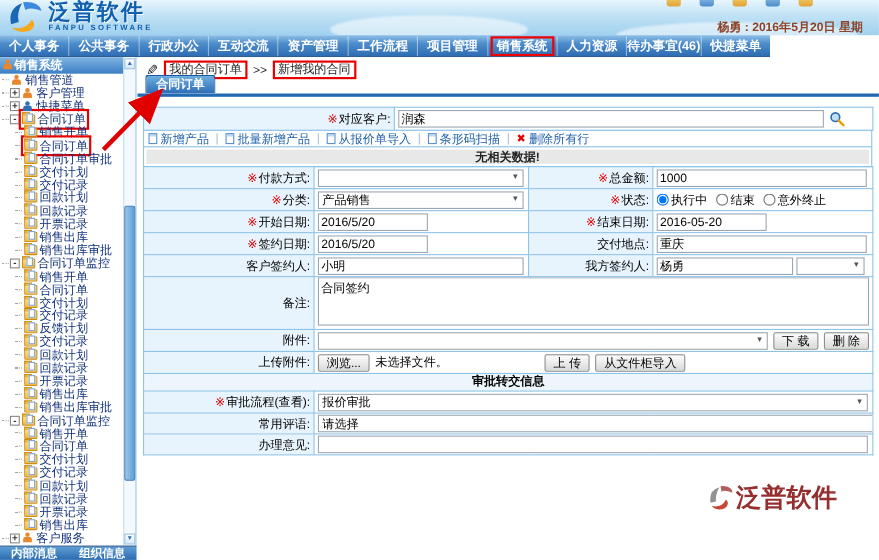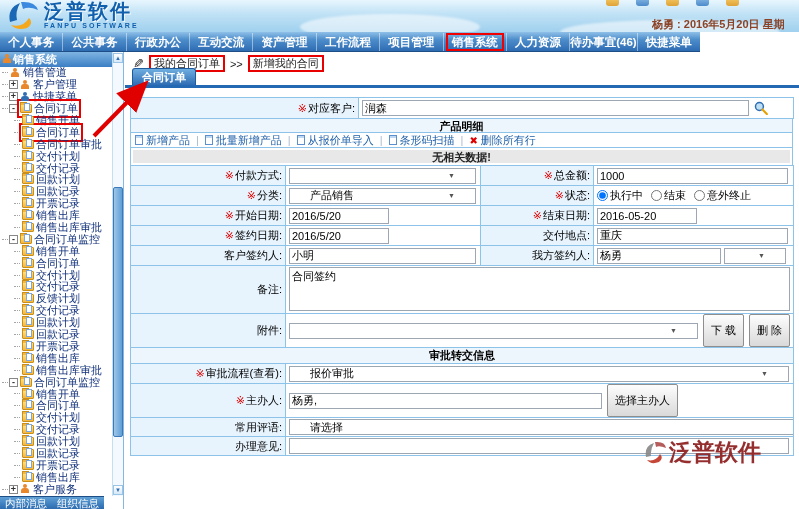--- a/index.html
+++ b/index.html
@@ -48,21 +48,21 @@
   .ficon{flex:0 0 12px;height:9px;background:linear-gradient(180deg,#FFE082,#F4B63F);
          border:1px solid #C98F1B;border-radius:1px;position:relative}
   .ficon::before{content:"";position:absolute;left:-1px;top:-3px;width:5px;height:2px;background:#F4B63F;border:1px solid #C98F1B;border-bottom:none}
   .ficon::after{content:"";position:absolute;right:1px;top:-2px;width:4px;height:6px;background:#fff;border:1px solid #7FA7D8}
   .picon{flex:0 0 11px;height:10px;position:relative}
   .picon::before{content:"";position:absolute;left:3px;top:0;width:4px;height:4px;border-radius:50%;background:#2F6DB3}
   .picon::after{content:"";position:absolute;left:1px;top:4px;width:8px;height:5px;border-radius:3px 3px 0 0;background:#2F6DB3}
   .picon.orange::before{background:#E8872B}
   .picon.orange::after{background:#E8872B}
   .tlabel{font-size:11px}
-  #sbtabs{position:absolute;left:0;bottom:0;width:104px;height:13px;display:flex;color:#fff;font-weight:normal;
+  #sbtabs{position:absolute;left:0;bottom:0;width:124px;height:13px;display:flex;color:#fff;font-weight:bold;
           background:linear-gradient(180deg,#5E9FD6,#2B6AAF);border-top:1px solid #1D4E86}
   #sbtabs span{flex:1;text-align:center;font-size:10.5px;line-height:12px;cursor:pointer}
 
   
   #content{position:absolute;left:125px;top:52px;width:674px;height:457px;background:#fff}
   #crumb{position:absolute;left:8px;top:3px;display:flex;align-items:center;gap:5px;color:#222;font-size:11px}
   #pencil{display:inline-block;transform:scaleX(-1);font-size:13px;color:#111}
   .bcbox{border:2px solid #E80000;padding:0 3px;line-height:13px}
   #tabbar{position:absolute;left:0;top:19px;width:674px;height:17px;border-bottom:3px solid #2268B2}
   #tab1{position:absolute;left:7px;bottom:0;height:17px;padding:0 9px;border-radius:3px 3px 0 0;
@@ -81,23 +81,23 @@
   .tsep{color:#A8BCCE;margin:0 6px}
   .docicon{display:inline-block;width:8px;height:10px;background:#fff;border:1px solid #5B8FD0;margin-right:3px;
            box-shadow:inset 0 2px 0 #BED9F2}
   .xicon{color:#E00000;font-weight:bold;margin-right:3px;font-size:10px}
   #emptywrap{background:#fff;height:19px;padding:2px 2px}
   #emptybar{background:#E8E8E8;height:100%;text-align:center;font-weight:bold;line-height:14px;color:#222}
 
   .inp{height:16px;border:1px solid #9DA7B3;font-size:11px;padding:0 2px;font-family:inherit;background:#fff}
   .ta{width:501px;height:44px;border:1px solid #9DA7B3;font-size:11px;font-family:inherit;resize:none;padding:1px 2px}
   .sel{display:inline-flex;align-items:center;justify-content:space-between;height:16px;border:1px solid #9DA7B3;
-       background:#fff;padding:0 20px;cursor:pointer;vertical-align:middle}
+       background:#fff;padding:0 3px;cursor:pointer;vertical-align:middle}
   .sel .arw{color:#555;font-size:7px;margin-left:3px}
-  .gbtn{height:33px;background:linear-gradient(180deg,#FDFDFD,#D9D9D9);border:1px solid #8E8E8E;border-radius:2px;
+  .gbtn{height:16px;background:linear-gradient(180deg,#FDFDFD,#D9D9D9);border:1px solid #8E8E8E;border-radius:2px;
         font-size:11px;padding:0 7px;font-family:inherit;cursor:pointer;white-space:nowrap}
   .bbtn{height:17px;background:linear-gradient(180deg,#77ACE0,#2E6DB4);border:1px solid #24588F;color:#fff;
         font-size:11px;padding:0 9px;border-radius:2px;cursor:pointer;font-family:inherit;white-space:nowrap}
   .redbox{border:2px solid #E80000;display:inline-block;line-height:0}
   input[type=radio]{width:11px;height:11px;margin:0 2px 0 0;vertical-align:-2px}
   .radlab{margin-right:8px;white-space:nowrap}
   .goldarw{color:#E8A000;font-size:9px;margin:0 2px}
   .flexcell{display:flex;align-items:center;gap:5px}
 
   
@@ -453,21 +453,20 @@
               <svg width="14" height="14" viewBox="0 0 14 14" style="margin-left:auto;margin-right:22px;cursor:pointer">
                 <circle cx="5.5" cy="5.5" r="4" fill="#BEE0F5" stroke="#2E6DB4" stroke-width="1.5"></circle>
                 <line x1="8.5" y1="8.5" x2="13" y2="13" stroke="#E8A000" stroke-width="2.2" stroke-linecap="round"></line>
               </svg>
             </div>
           </td>
         </tr>
       </tbody>
         </table>
 
-      <div id="sechead1" class="secblock">产品明细</div>
       <div id="toolbar" class="secblock">
           <span class="tbtn"><span class="docicon"></span>新增产品</span>
           <span class="tsep">|</span>
           <span class="tbtn"><span class="docicon"></span>批量新增产品</span>
           <span class="tsep">|</span>
           <span class="tbtn"><span class="docicon"></span>从报价单导入</span>
           <span class="tsep">|</span>
           <span class="tbtn"><span class="docicon"></span>条形码扫描</span>
           <span class="tsep">|</span>
           <span class="tbtn"><span class="xicon">✖</span>删除所有行</span>
@@ -538,38 +537,41 @@
             <div class="flexcell">
               <span class="sel" style="width:412px">
                     <span></span>
                     <span class="arw">▼</span>
                   </span>
               <button class="gbtn">下 载</button>
               <button class="gbtn">删 除</button>
             </div>
           </td>
         </tr>
+        <tr style="height:20px">
+          <td class="lbl"><span>上传附件:</span></td>
+          <td colspan="3">
+            <div class="flexcell">
+              <button class="gbtn">浏览...</button>
+              <span>未选择文件。</span>
+              <span style="width:78px"></span>
+              <button class="gbtn">上 传</button>
+              <button class="gbtn">从文件柜导入</button>
+            </div>
+          </td>
+        </tr>
         <tr style="height:15px">
           <td colspan="4" id="sechead2">审批转交信息</td>
         </tr>
         <tr style="height:20px">
           <td class="lbl"><i class="req">※</i><span>审批流程(查看):</span></td>
           <td colspan="3"><span class="sel" style="width:500px">
                   <span>报价审批</span>
                   <span class="arw">▼</span>
                 </span></td>
-        </tr>
-        <tr style="height:20px">
-          <td class="lbl"><i class="req">※</i><span>主办人:</span></td>
-          <td colspan="3">
-            <div class="flexcell">
-              <input class="inp" style="width: 313px;" value="杨勇,">
-              <button class="gbtn">选择主办人</button>
-            </div>
-          </td>
         </tr>
         <tr style="height:19px">
           <td class="lbl"><span>常用评语:</span></td>
           <td colspan="3"><span class="sel" style="width:544px">
                   <span>请选择</span>
                   <span class="arw">▼</span>
                 </span></td>
         </tr>
         <tr style="height:19px">
           <td class="lbl"><span>办理意见:</span></td>

